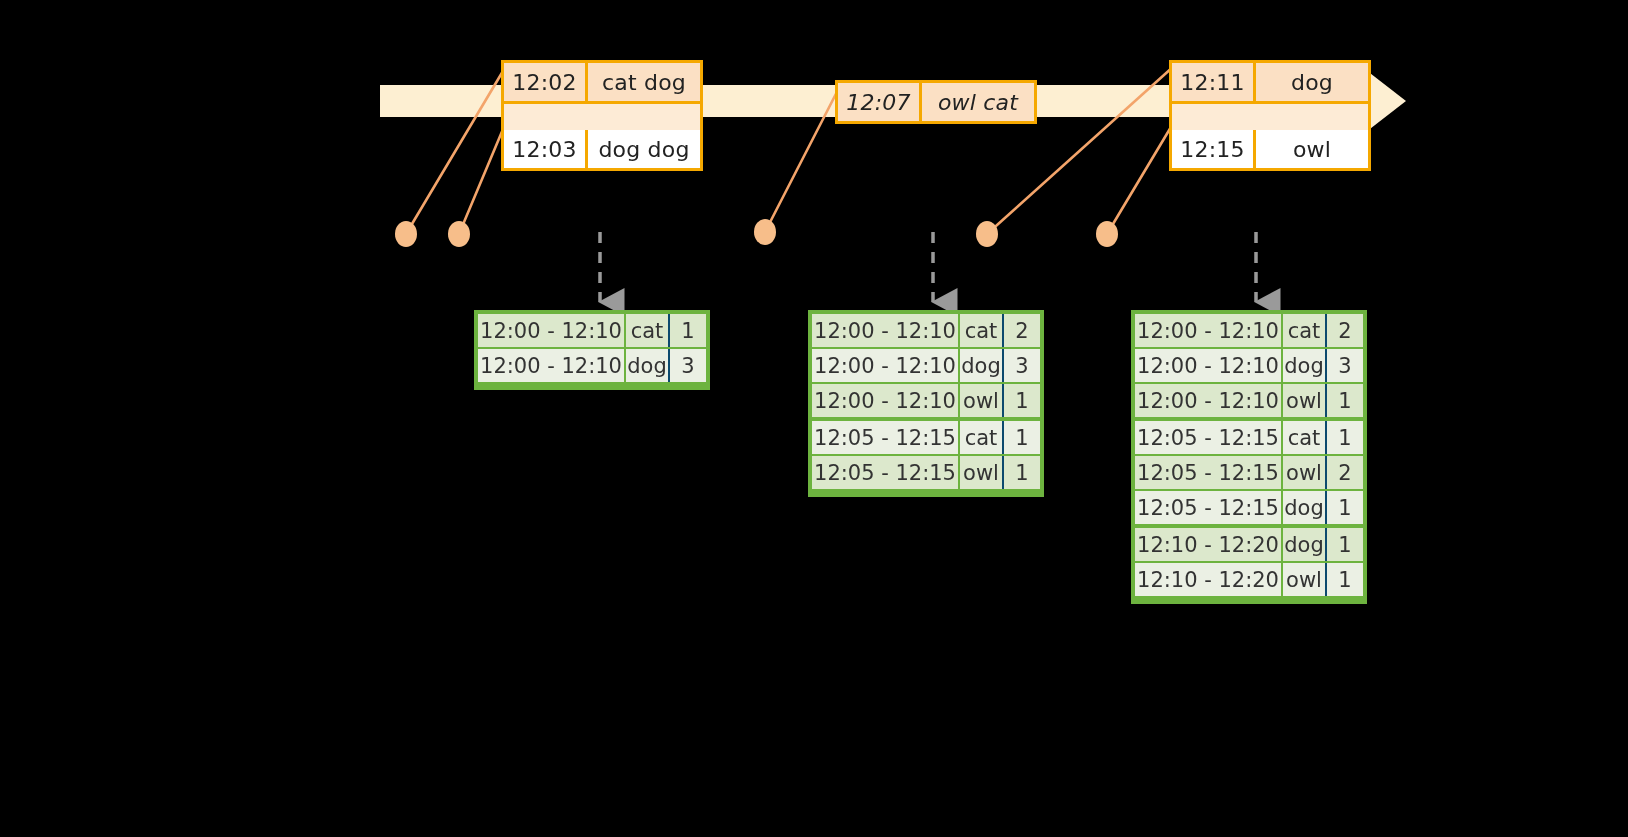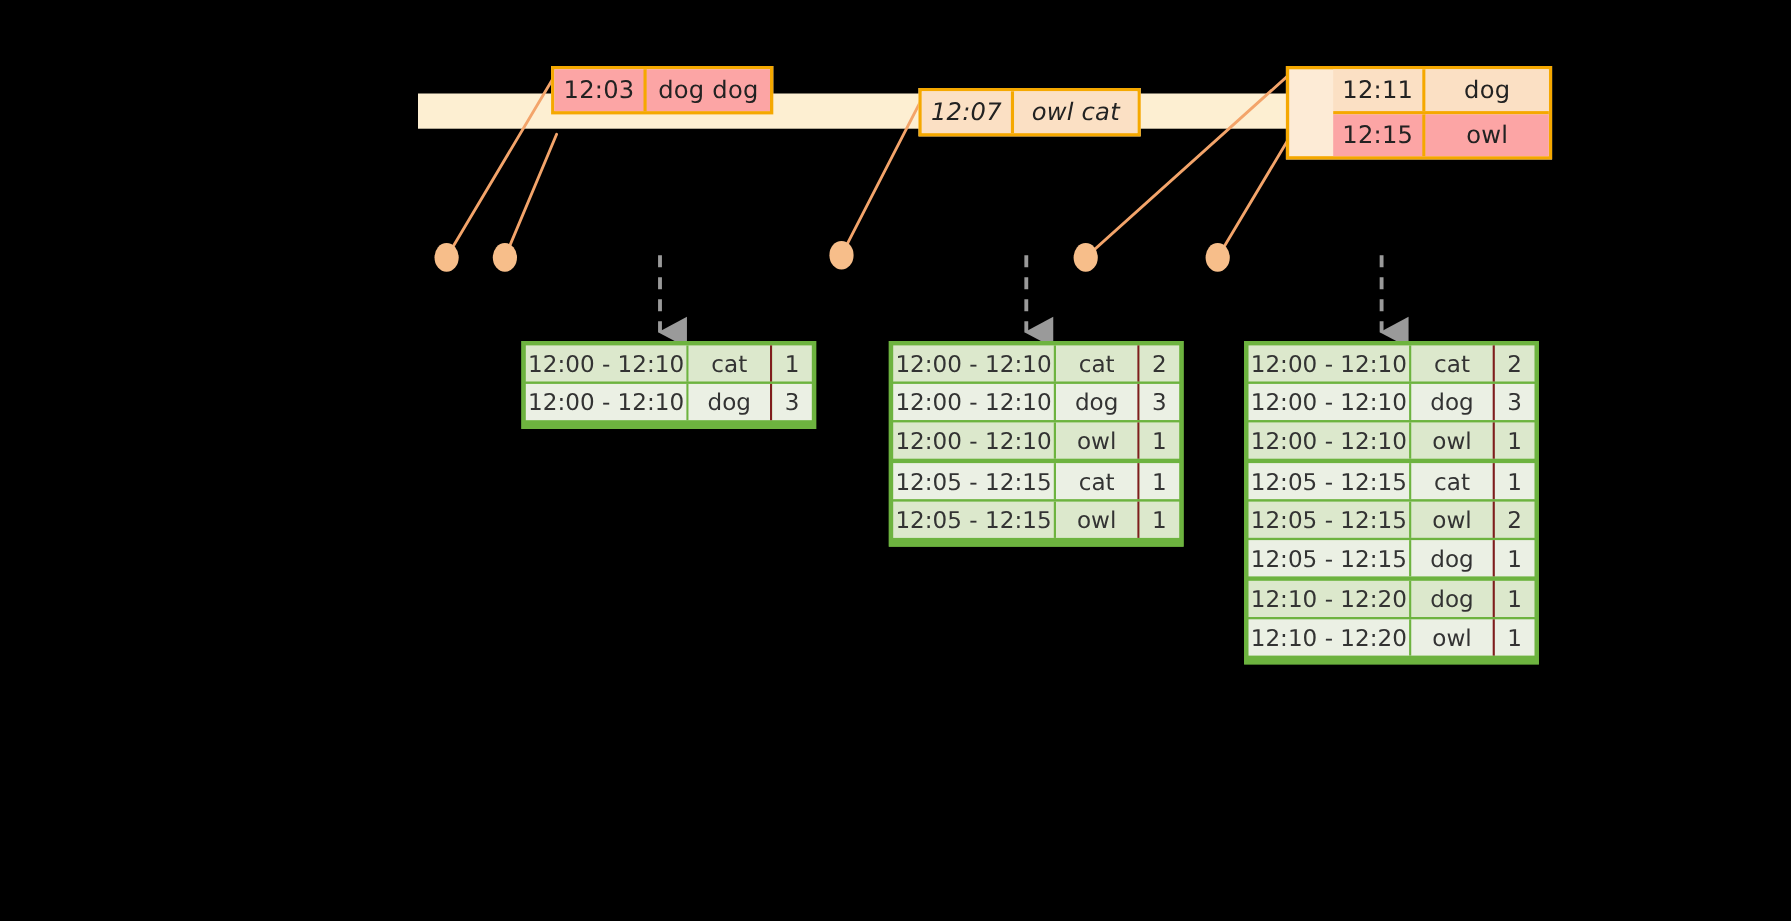--- a/index.html
+++ b/index.html
@@ -30,21 +30,21 @@
     display: flex;
     flex-direction: column;
     z-index: 6;
   }
   .event-row {
     display: flex;
     align-items: stretch;
   }
   .event-row + .event-row { border-top: 3px solid #F5A800; }
   .event-row.shade .ev-cell { background: #FBE0C4; }
-  .event-row.plain .ev-cell { background: #fca5a5; }
+  .event-row.plain .ev-cell { background: #ffffff; margin-top: 26px; }
   .ev-cell {
     display: flex;
     align-items: center;
     justify-content: center;
     font-size: 22px;
     color: #222222;
     height: 38px;
     letter-spacing: 0.2px;
   }
   .ev-cell.time { width: 84px; border-right: 3px solid #F5A800; }
@@ -69,21 +69,21 @@
   .res-row.plain .res-cell { background: #EBF0E4; }
   .res-cell {
     display: flex;
     align-items: center;
     justify-content: center;
     font-size: 21px;
     color: #333333;
     height: 33px;
   }
   .res-cell.window  { width: 148px; border-right: 2px solid #6DB33F; }
-  .res-cell.key     { width: 76px;  border-right: 2px solid #7f1d1d; }
+  .res-cell.key     { width: 44px;  border-right: 2px solid #0c4a6e; }
   .res-cell.count   { width: 36px; }
 </style>
 </head>
 <body>
 
 <div id="stage">
 
   <svg class="layer" viewBox="0 0 1628 837" xmlns="http://www.w3.org/2000/svg">
     <defs>
       <marker id="grayhead" markerWidth="9" markerHeight="9" refX="4.5" refY="7.5" orient="auto" markerUnits="strokeWidth">
@@ -114,32 +114,36 @@
 
     <g stroke="#9A9A9A" stroke-width="3.5" fill="none" stroke-dasharray="11 9" marker-end="url(#grayhead)">
       <line x1="600" y1="232" x2="600" y2="302"></line>
       <line x1="933" y1="232" x2="933" y2="302"></line>
       <line x1="1256" y1="232" x2="1256" y2="302"></line>
     </g>
   </svg>
 
   <div id="event-boxes">
       <div class="event-box" style="left: 501px; top: 60px;">
+        <div class="event-row shade">
+          <div class="ev-cell time">12:02</div>
+          <div class="ev-cell payload">cat dog</div>
+        </div>
         <div class="event-row plain">
           <div class="ev-cell time">12:03</div>
           <div class="ev-cell payload">dog dog</div>
         </div>
       </div>
       <div class="event-box" style="left: 835px; top: 80px; font-style: italic;">
         <div class="event-row shade">
           <div class="ev-cell time">12:07</div>
           <div class="ev-cell payload">owl cat</div>
         </div>
       </div>
-      <div class="event-box" style="left: 1169px; top: 60px; padding-left: 40px;">
+      <div class="event-box" style="left: 1169px; top: 60px;">
         <div class="event-row shade">
           <div class="ev-cell time">12:11</div>
           <div class="ev-cell payload">dog</div>
         </div>
         <div class="event-row plain">
           <div class="ev-cell time">12:15</div>
           <div class="ev-cell payload">owl</div>
         </div>
       </div>
     </div>

